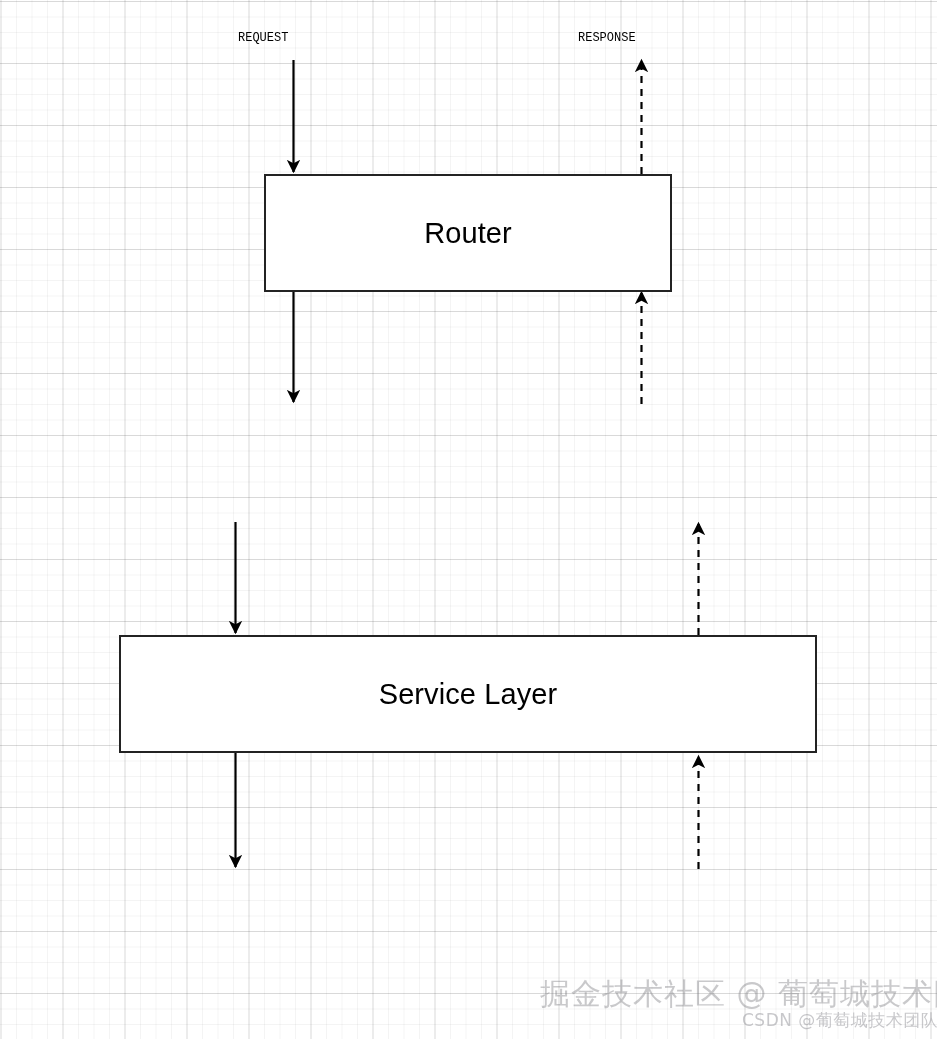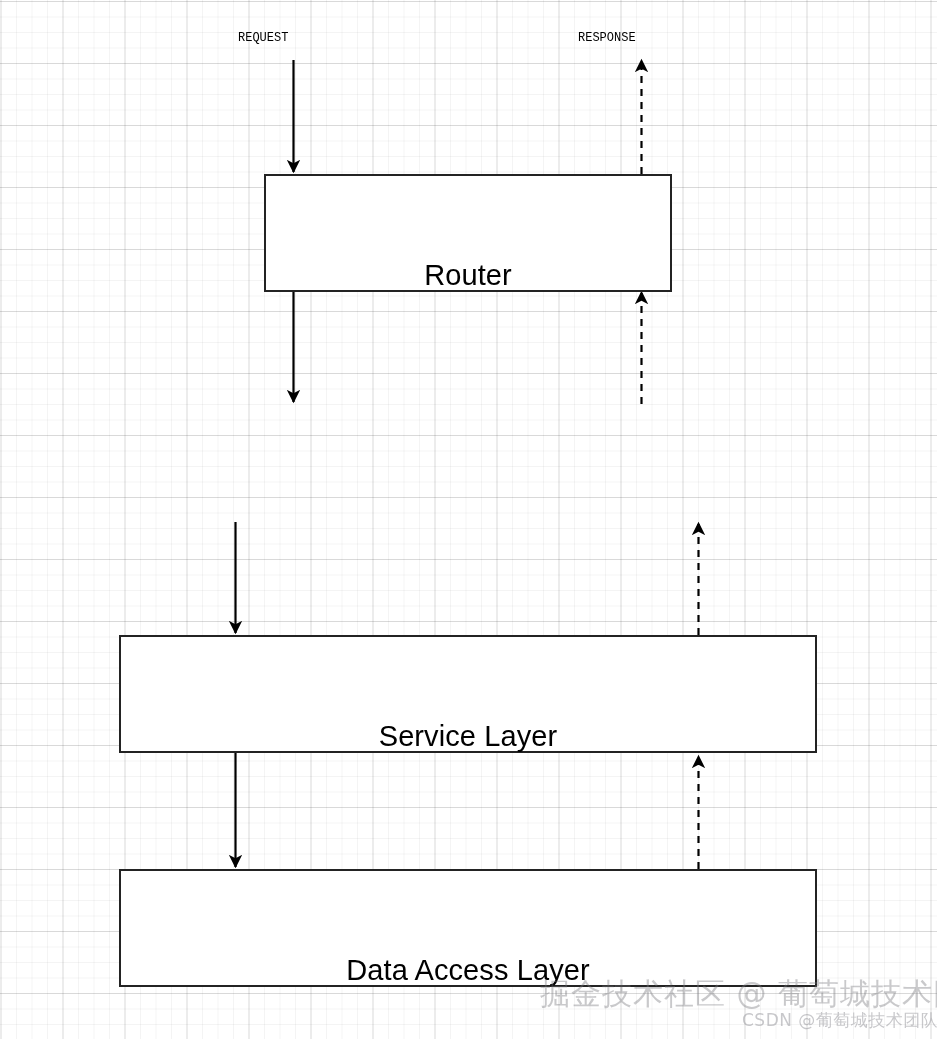--- a/index.html
+++ b/index.html
@@ -32,21 +32,21 @@
     top: 0;
     width: 937px;
     height: 1039px;
   }
   .node-box {
     position: absolute;
     box-sizing: border-box;
     background: #ffffff;
     border: 2px solid #232323;
     display: flex;
-    align-items: flex-end;
+    align-items: center;
     justify-content: center;
   }
   .node-label {
     font-family: "Liberation Sans", sans-serif;
     font-size: 29px;
     color: #000000;
     line-height: 1;
     letter-spacing: 0.1px;
   }
   .edge-label {
@@ -120,20 +120,17 @@
 
   <div class="node-box" style="left:264px; top:174px; width:408px; height:118px;">
     <span class="node-label">Router</span>
   </div>
 
 
   <div class="node-box" style="left:119px; top:635px; width:698px; height:118px;">
     <span class="node-label">Service Layer</span>
   </div>
 
-  <div class="node-box" style="left:119px; top:869px; width:698px; height:118px;">
-    <span class="node-label">Data Access Layer</span>
-  </div>
 
   <div class="watermark-main">掘金技术社区 @ 葡萄城技术团队</div>
   <div class="watermark-sub">CSDN @葡萄城技术团队</div>
 
 </div>
 
 </body></html>

